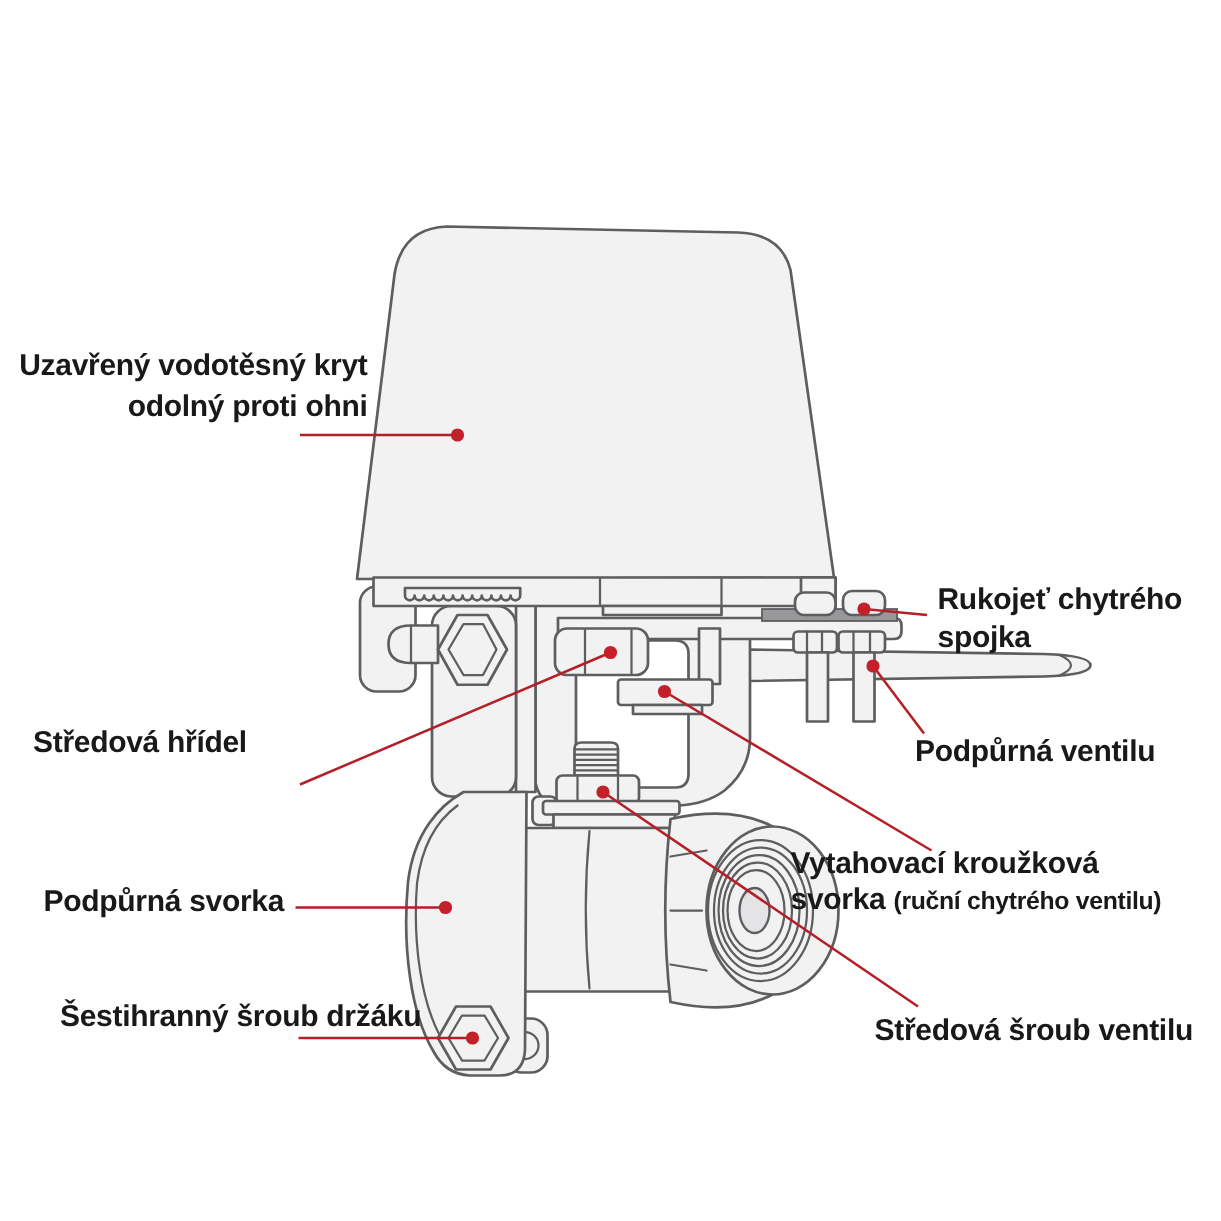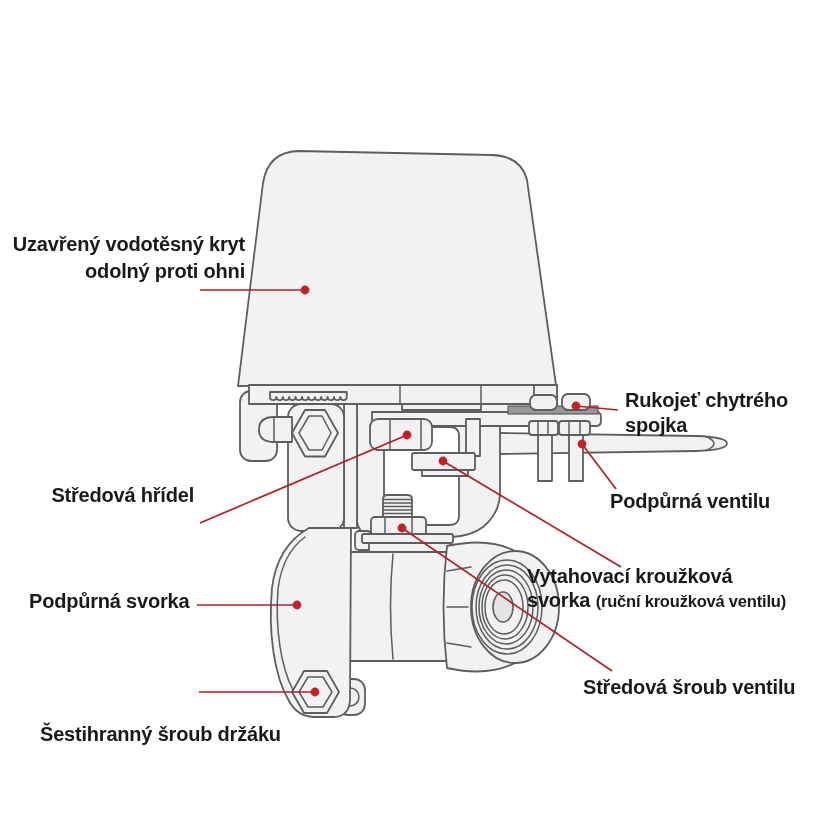--- a/index.html
+++ b/index.html
@@ -19,23 +19,23 @@
     color: #191919;
     font-size: 20px;
     line-height: 26px;
     letter-spacing: -0.2px;
     white-space: nowrap;
   }
   .label .small { font-size: 16.5px; }
   .lbl-cover        { left: 0px;   top: 191px; width: 245px; text-align: right; line-height: 27px; }
   .lbl-smart-handle { left: 625px; top: 348px; line-height: 25px; }
   .lbl-valve-handle { left: 610px; top: 448px; }
-  .lbl-smart-shaft  { left: 22px;  top: 444px; width: 172px; text-align: right; line-height: 23px; white-space: normal; }
+  .lbl-smart-shaft  { left: 22px;  top: 444px; width: 172px; text-align: left; line-height: 23px; white-space: normal; }
   .lbl-clamp        { left: 29px;  top: 548px; text-align: right; }
-  .lbl-hexbolt      { left: 40px;  top: 681px; }
+  .lbl-hexbolt      { left: 40px;  top: 625px; }
   .lbl-pullring     { left: 527px; top: 524px; line-height: 24px; }
   .lbl-valveshaft   { left: 583px; top: 634px; }
 
   
   .s   { stroke: #5d5e60; stroke-width: 1.8; fill: #f2f2f3; stroke-linejoin: round; stroke-linecap: round; }
   .ln  { stroke: #5d5e60; stroke-width: 1.5; fill: none; stroke-linejoin: round; stroke-linecap: round; }
   .red { stroke: #b51f28; stroke-width: 1.7; fill: none; }
   .dot { fill: #c4202a; stroke: none; }
 </style>
 </head>
@@ -213,20 +213,20 @@
     <span>Podpůrná svorka</span>
   </div>
 
   <div class="label lbl-hexbolt">
     <span>Šestihranný šroub držáku</span>
   </div>
 
   <div class="label lbl-pullring">
     <span>Vytahovací kroužková</span><br>
     <span>svorka</span>
-    <span class="small">(ruční kroužková ventilu)</span>
+    <span class="small">(ruční chytrého ventilu)</span>
   </div>
 
   <div class="label lbl-valveshaft">
     <span>Středová šroub ventilu</span>
   </div>
 
 </div>
 
 </body></html>

